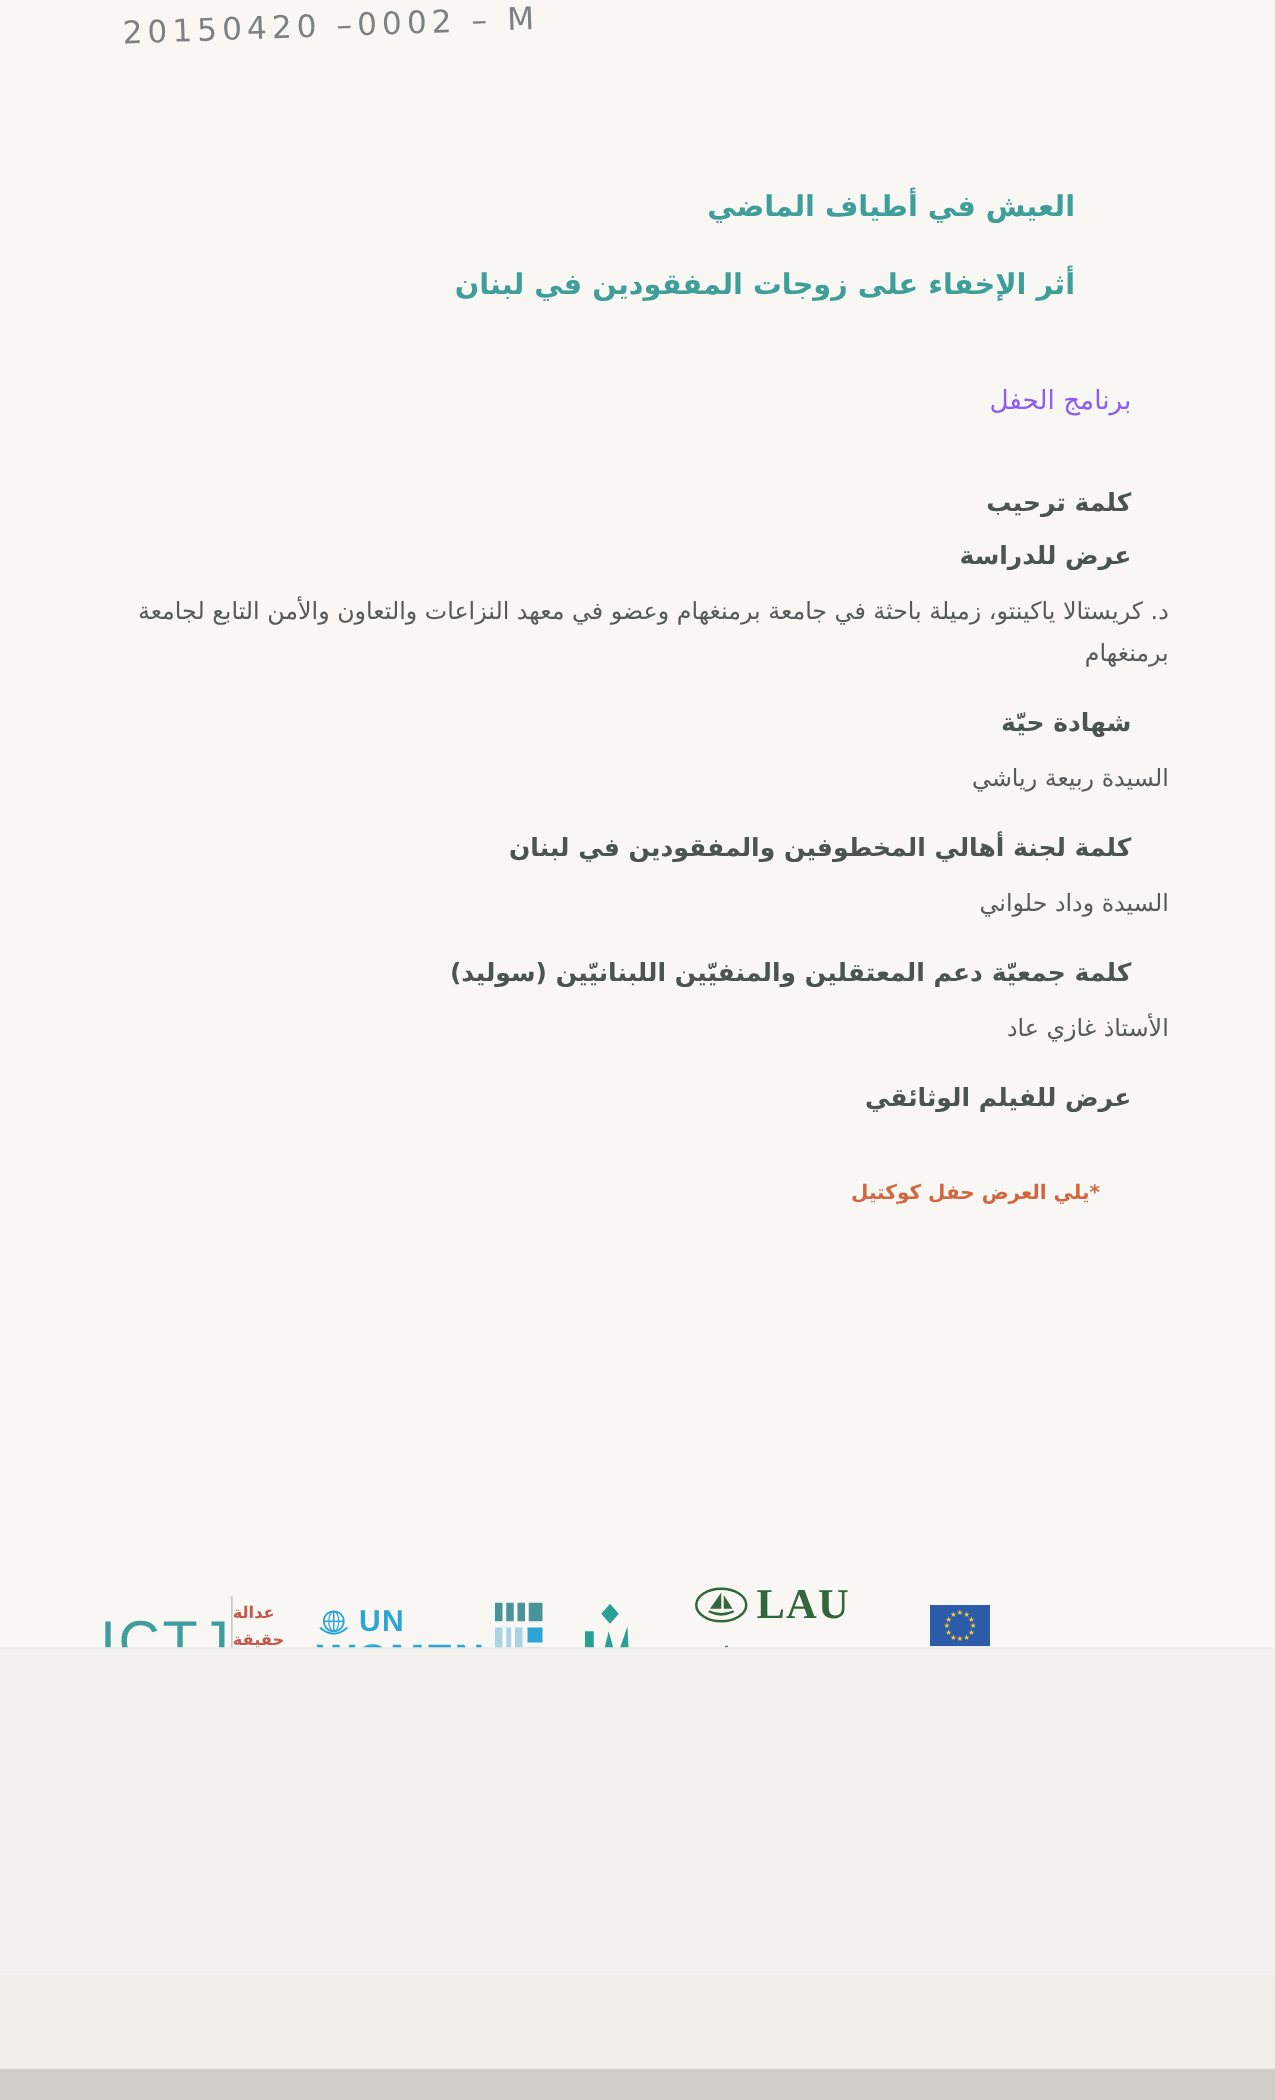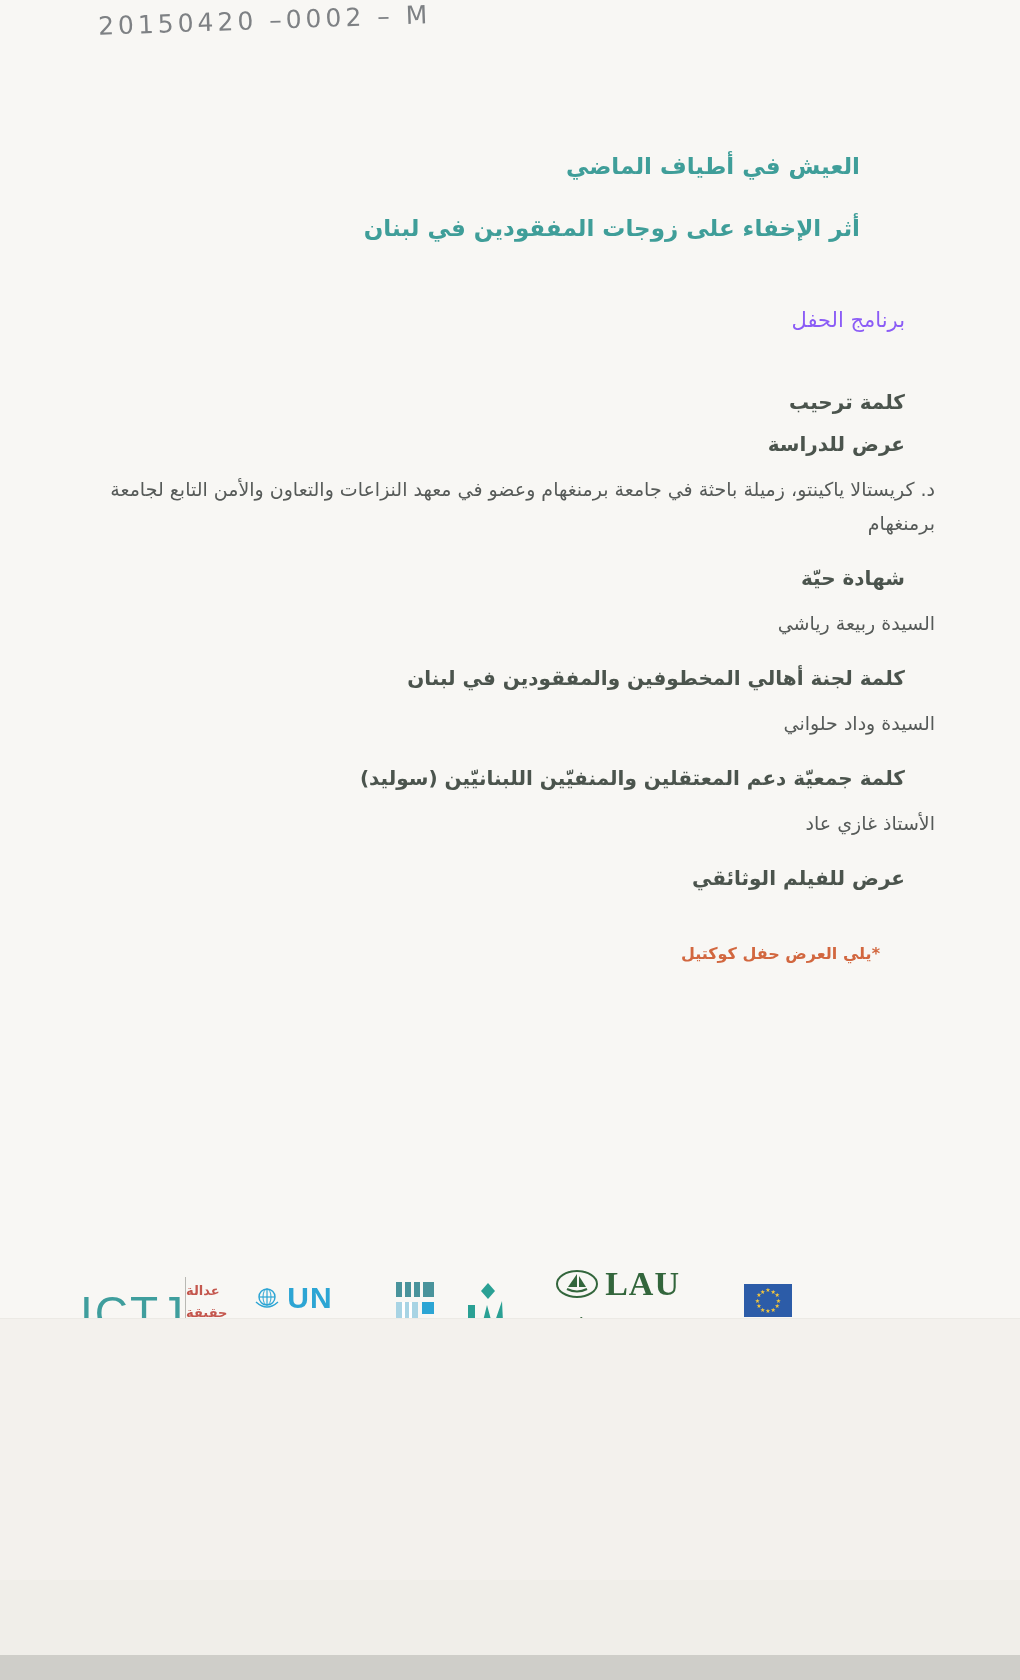--- a/index.html
+++ b/index.html
@@ -87,21 +87,21 @@
   .ictj-divider{width:1px;height:72px;background:#b9b9b4;}
   .ictj-tagline{
     direction:rtl;text-align:left;
     color:#c4574e;font-size:13px;line-height:22px;font-weight:bold;
   }
 
   
   .unwomen{gap:8px;}
   .unw-left{display:flex;flex-direction:column;align-items:flex-start;}
   .unw-row1{display:flex;align-items:center;gap:6px;}
-  .unw-un{font-family:"Liberation Sans",sans-serif;font-weight:bold;font-size:30px;color:#2ca5d4;letter-spacing:1px;}
+  .unw-un{font-family:"Liberation Sans",sans-serif;font-weight:bold;font-size:24px;color:#2ca5d4;letter-spacing:1px;}
   .unw-women{font-family:"Liberation Sans",sans-serif;font-weight:bold;font-size:33px;color:#2ca5d4;letter-spacing:1px;line-height:30px;}
 
   
   .iwsaw{gap:10px;}
   .iwsaw-text{
     direction:rtl;text-align:right;
     color:#51616a;font-size:12.5px;line-height:17px;font-weight:bold;
   }
   .iwsaw-line3{display:inline-block;border-top:1px solid #8a968f;border-bottom:1px solid #8a968f;padding:1px 0;margin-top:1px;}
 

